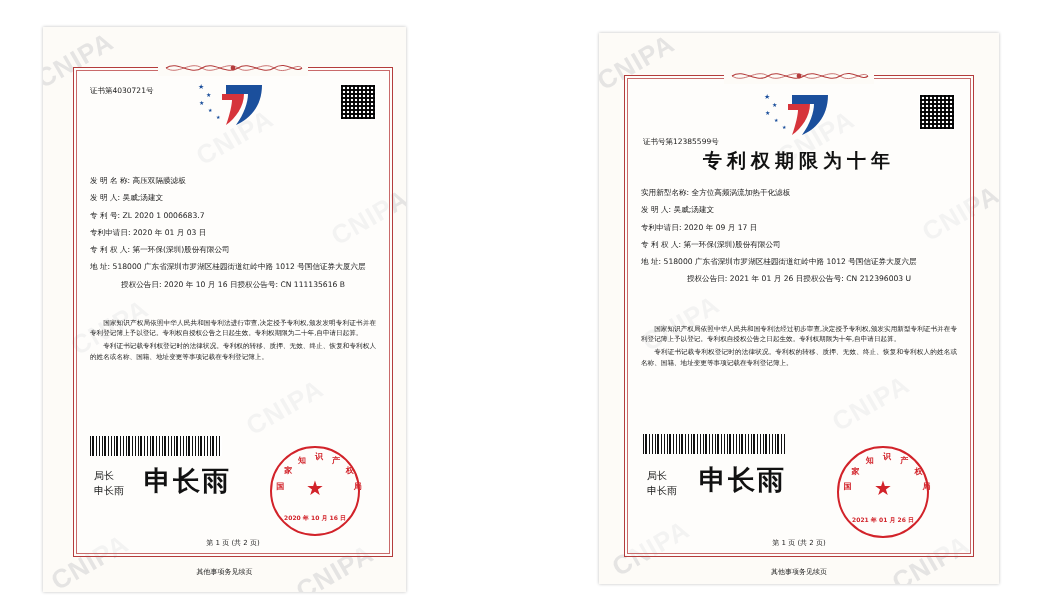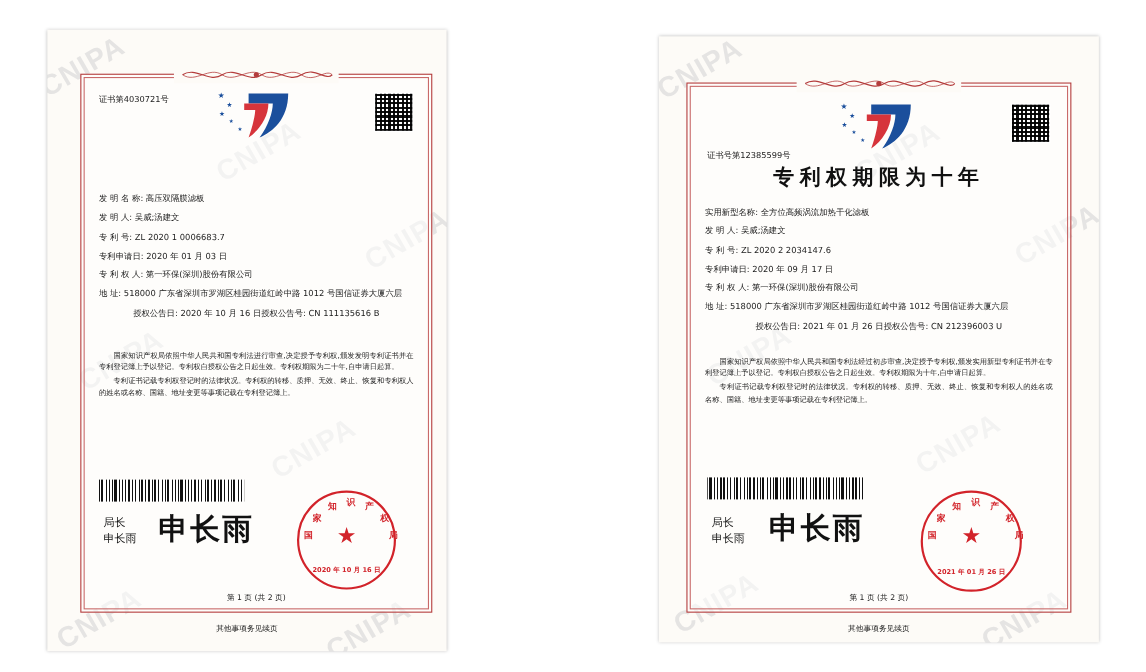--- a/index.html
+++ b/index.html
@@ -370,24 +370,20 @@
         <div class="fields" style="top:112px;">
           <div class="field">
             <span class="lbl">实用新型名称:</span>
             <span>全方位高频涡流加热干化滤板</span>
           </div>
           <div class="field">
             <span class="lbl">发 明 人:</span>
             <span>吴威;汤建文</span>
           </div>
           <div class="field">
-            <span class="lbl">专 利 号:</span>
-            <span>ZL 2020 2 2034147.6</span>
-          </div>
-          <div class="field">
             <span class="lbl">专利申请日:</span>
             <span>2020 年 09 月 17 日</span>
           </div>
           <div class="field">
             <span class="lbl">专 利 权 人:</span>
             <span>第一环保(深圳)股份有限公司</span>
           </div>
           <div class="field wrap">
             <span class="lbl">地 址:</span>
             <span>518000 广东省深圳市罗湖区桂园街道红岭中路 1012 号国信证券大厦六层</span>

